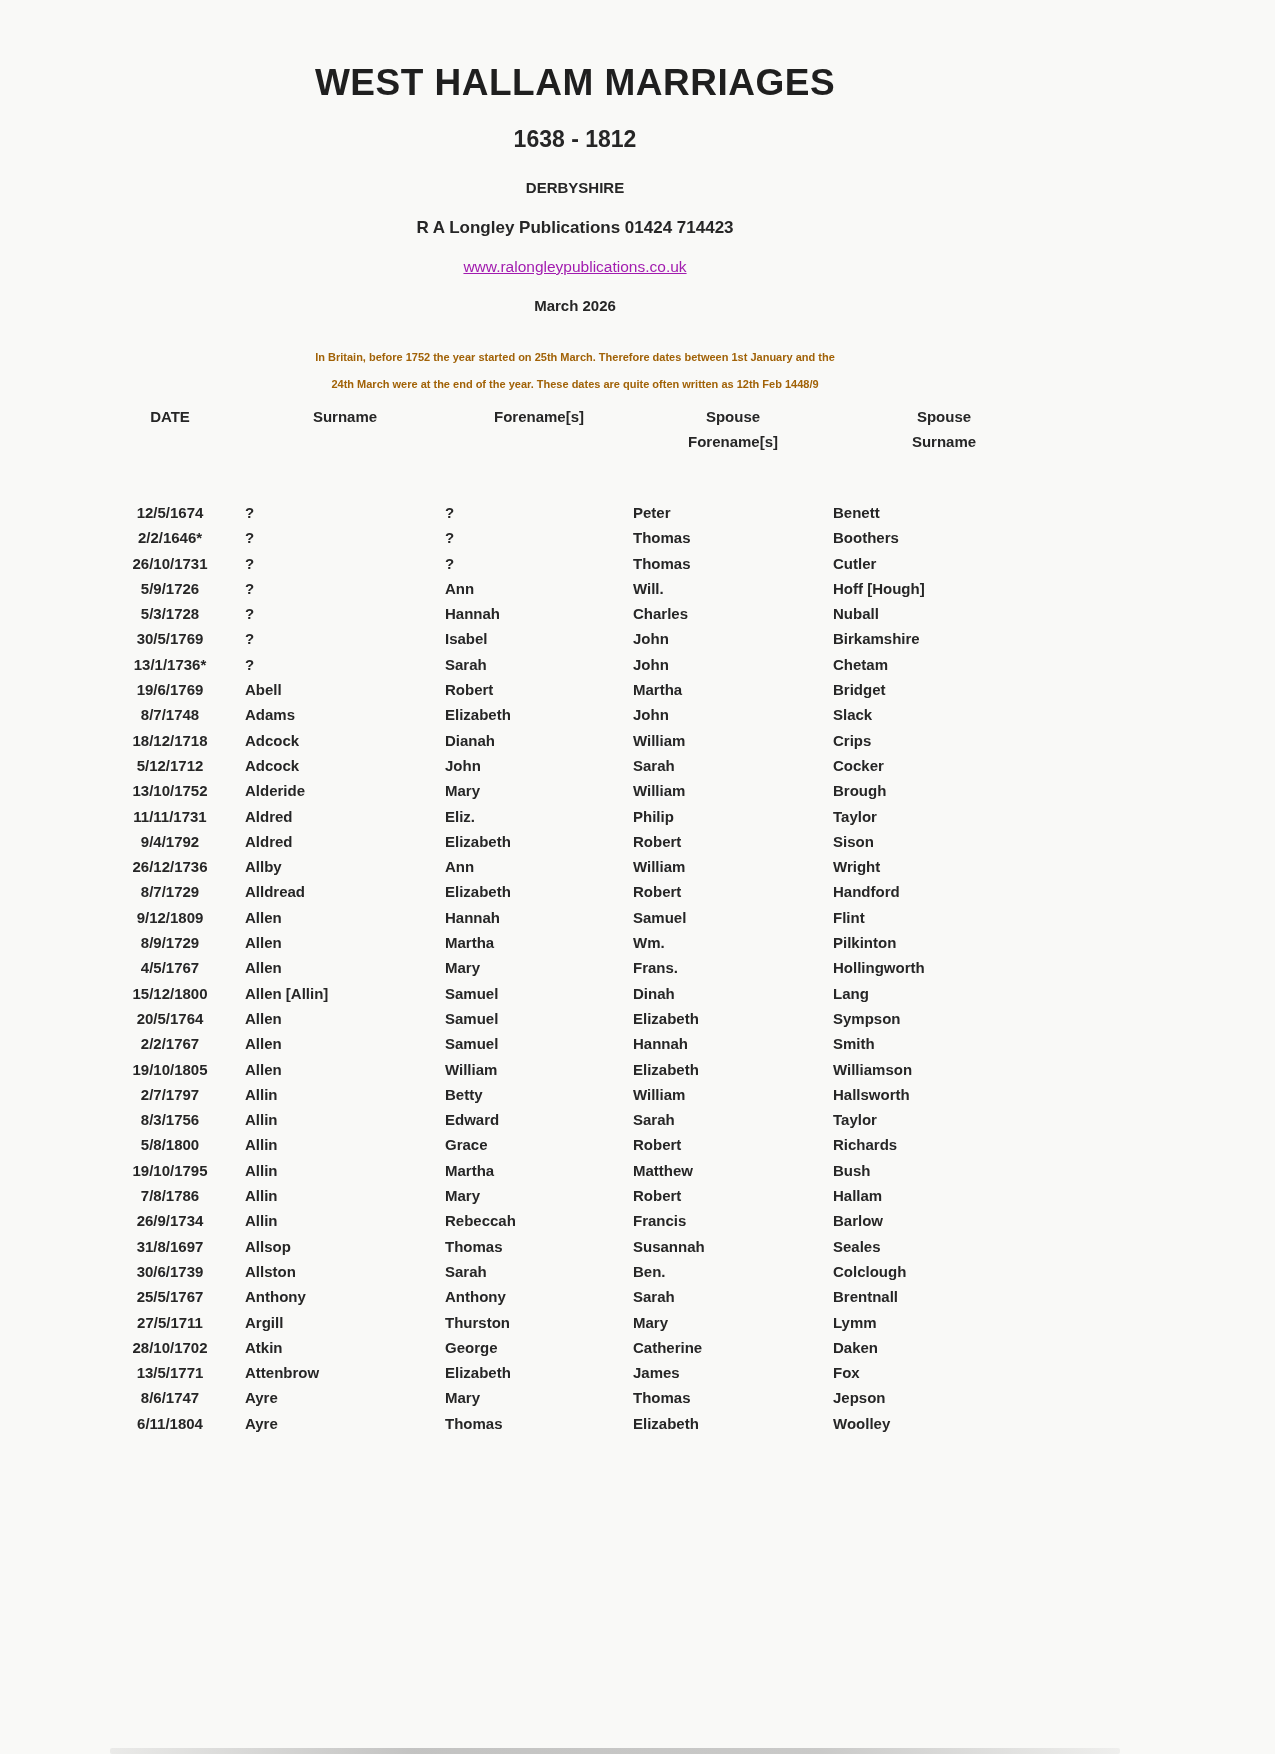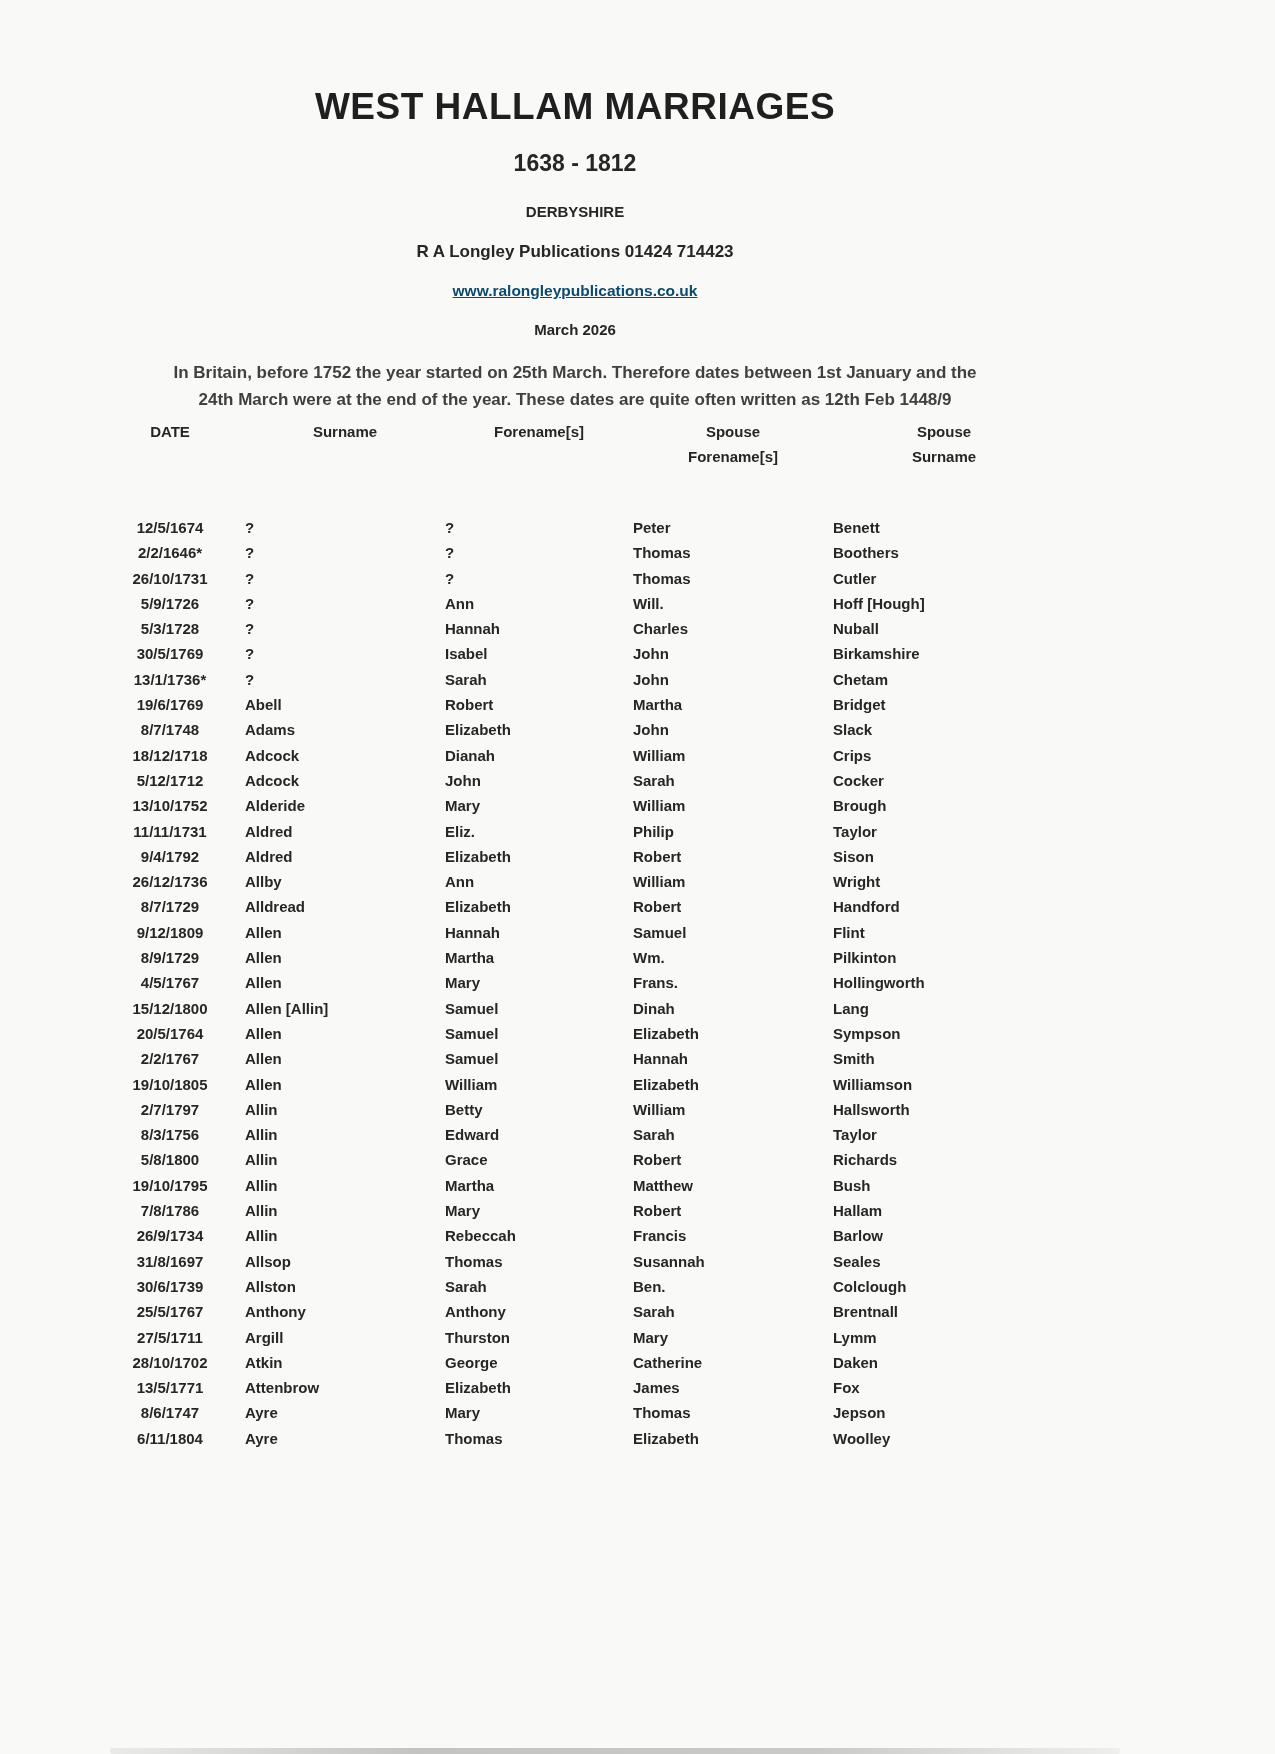--- a/index.html
+++ b/index.html
@@ -12,21 +12,21 @@
     background: #f9f9f7;
     font-family: "Liberation Sans", sans-serif;
     font-weight: bold;
     color: #262626;
     overflow: hidden;
     position: relative;
   }
   .page {
     margin-left: 95px;
     width: 960px;
-    padding-top: 86px;
+    padding-top: 62px;
   }
   .center { text-align: center; }
 
   .title {
     font-size: 37px;
     letter-spacing: 0.5px;
     color: #1f1f1f;
   }
   .subtitle {
     font-size: 23px;
@@ -38,37 +38,37 @@
   }
   .publisher {
     font-size: 17px;
     margin-top: 22px;
   }
   .website-row {
     margin-top: 20px;
     font-size: 15.5px;
   }
   .website-row a {
-    color: #0c4a6e;
+    color: #a21caf;
     text-decoration: underline;
-    font-weight: bold;
+    font-weight: normal;
   }
   .source {
     font-size: 16px;
     margin-top: 22px;
   }
   .pubdate {
     font-size: 15px;
     margin-top: 21px;
   }
   .note {
-    font-size: 17px;
+    font-size: 11px;
     line-height: 27px;
-    margin-top: 21px;
-    color: #404040;
+    margin-top: 30px;
+    color: #a16207;
   }
 
   .tbl {
     margin-top: 6px;
     font-size: 15px;
   }
   .trow, .thead-row {
     display: grid;
     grid-template-columns: 150px 200px 188px 200px 222px;
   }

